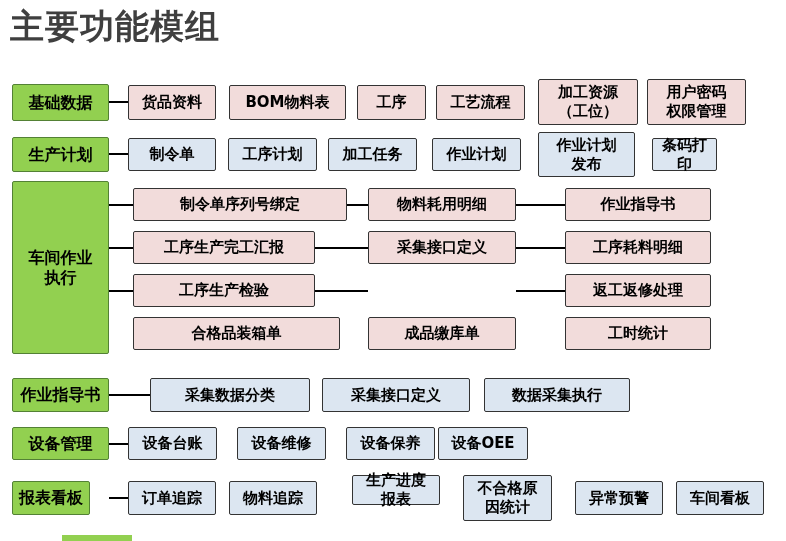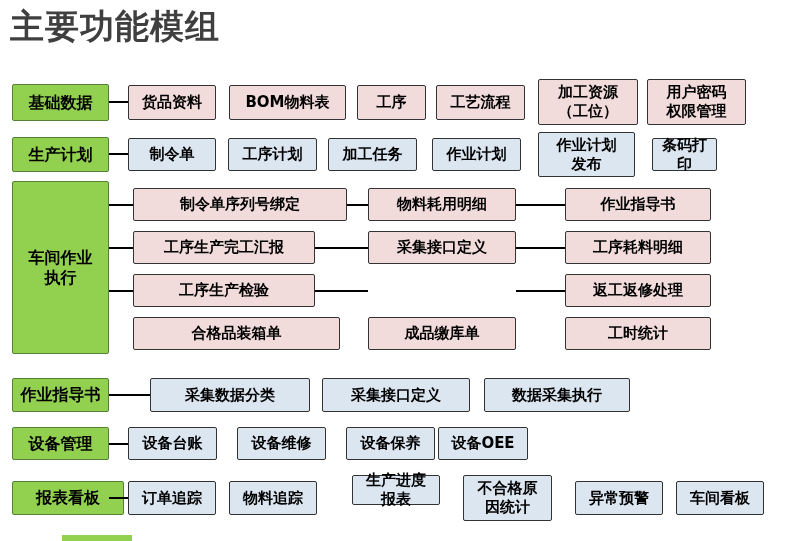--- a/index.html
+++ b/index.html
@@ -129,21 +129,21 @@
   <div class="box blue" style="left:322px;top:378px;width:148px;height:34px">采集接口定义</div>
   <div class="box blue" style="left:484px;top:378px;width:146px;height:34px">数据采集执行</div>
 
   <div class="box green" style="left:12px;top:427px;width:97px;height:33px">设备管理</div>
   <div class="line" style="left:109px;top:443px;width:19px"></div>
   <div class="box blue" style="left:128px;top:427px;width:89px;height:33px">设备台账</div>
   <div class="box blue" style="left:237px;top:427px;width:89px;height:33px">设备维修</div>
   <div class="box blue" style="left:346px;top:427px;width:89px;height:33px">设备保养</div>
   <div class="box blue" style="left:438px;top:427px;width:90px;height:33px">设备OEE</div>
 
-  <div class="box green" style="left:12px;top:481px;width:112px;height:34px">报表看板</div>
+  <div class="box green" style="left:12px;top:481px;width:78px;height:34px">报表看板</div>
   <div class="line" style="left:109px;top:497px;width:19px"></div>
   <div class="box blue" style="left:128px;top:481px;width:88px;height:34px">订单追踪</div>
   <div class="box blue" style="left:229px;top:481px;width:88px;height:34px">物料追踪</div>
   <div class="box blue" style="left:352px;top:475px;width:88px;height:30px">生产进度
 报表</div>
   <div class="box blue" style="left:463px;top:475px;width:89px;height:46px">不合格原
 因统计</div>
   <div class="box blue" style="left:575px;top:481px;width:88px;height:34px">异常预警</div>
   <div class="box blue" style="left:676px;top:481px;width:88px;height:34px">车间看板</div>
 

